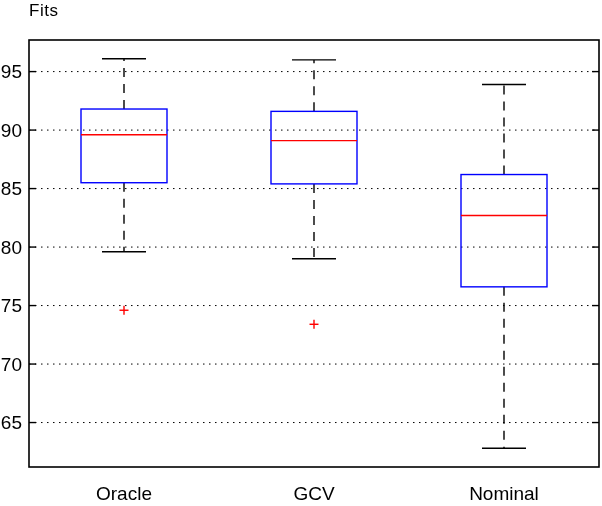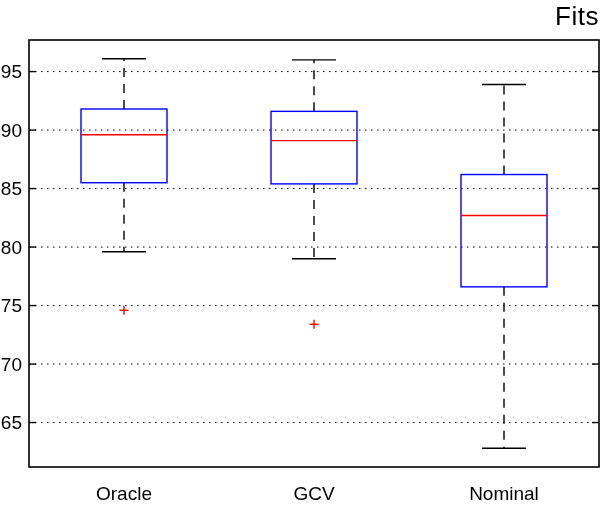--- a/index.html
+++ b/index.html
@@ -13,22 +13,22 @@
     width: 602px;
     height: 506px;
     background: #ffffff;
     overflow: hidden;
   }
   .chart-title {
     position: absolute;
     top: 1px;
     left: 29px;
     width: 570px;
-    text-align: right;
-    font-size: 26px;
+    text-align: left;
+    font-size: 17px;
     color: #000000;
     letter-spacing: 0.5px;
   }
   svg { display: block; }
   text {
     font-family: "Liberation Sans", sans-serif;
     fill: #000000;
   }
 </style>
 </head>

